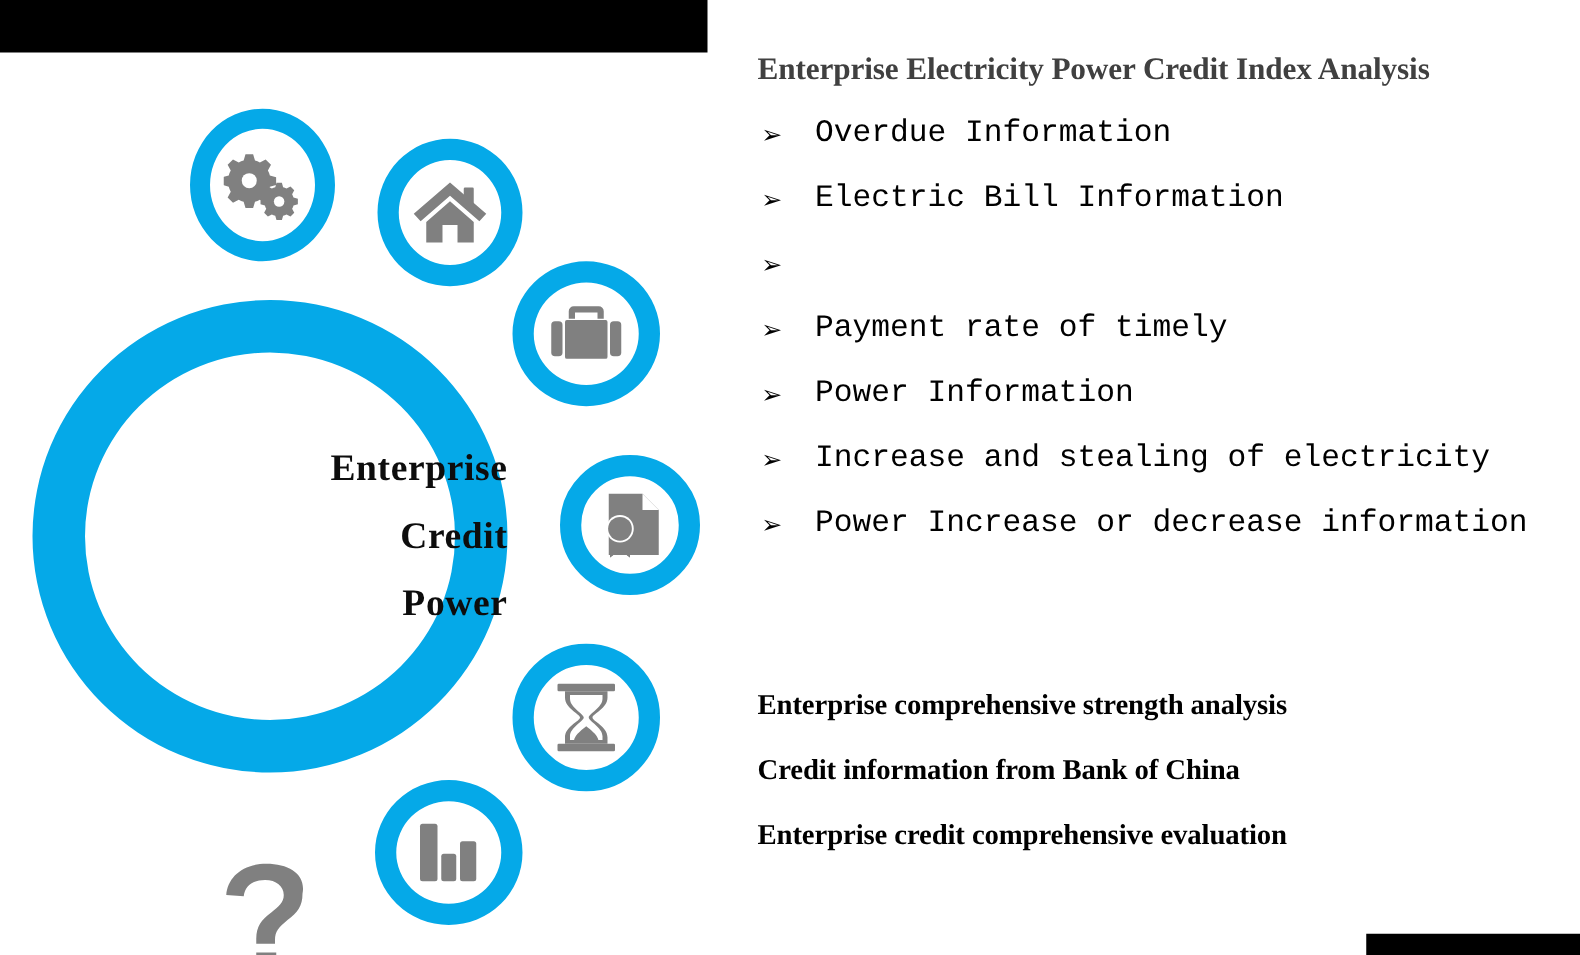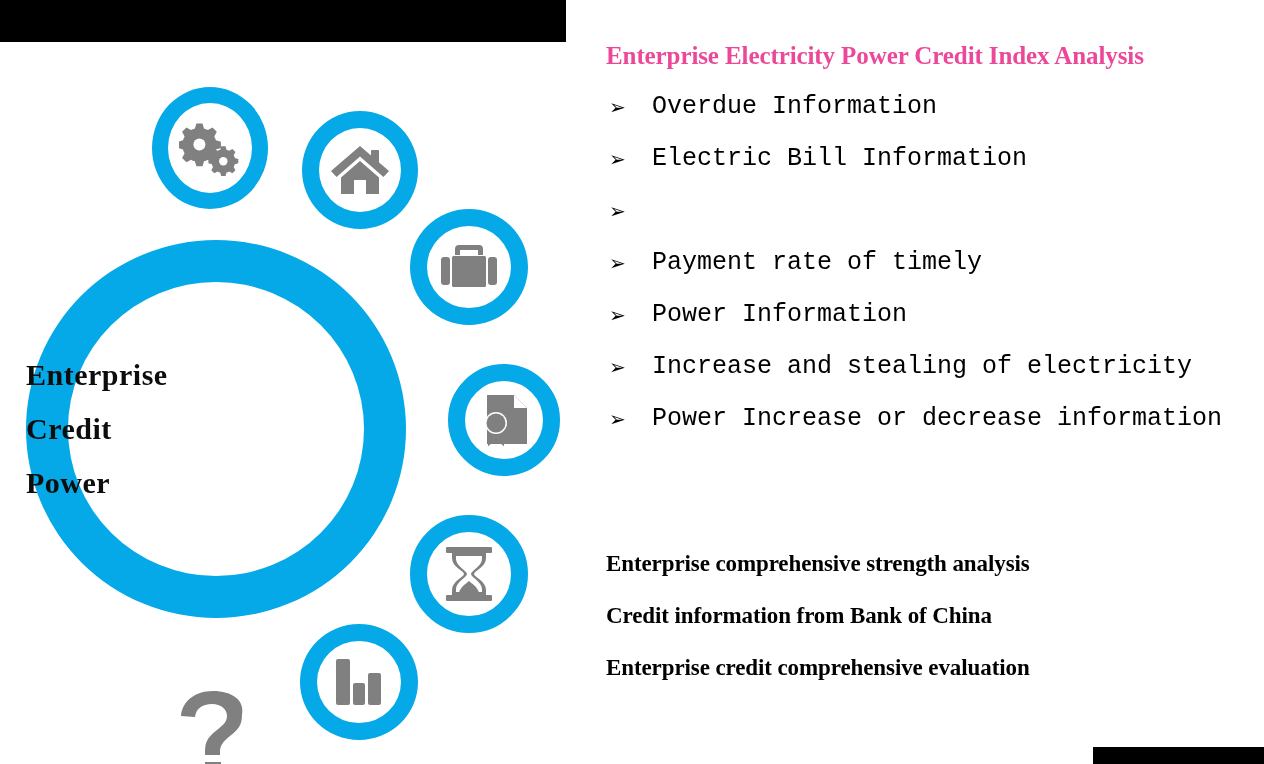--- a/index.html
+++ b/index.html
@@ -59,21 +59,21 @@
     background: #ffffff;
   }
   .main-ring-label {
     position: absolute;
     left: 26px;
     top: 198px;
     width: 380px;
     height: 378px;
     display: flex;
     flex-direction: column;
-    align-items: flex-start;
+    align-items: flex-end;
     justify-content: center;
     gap: 24px;
     box-sizing: border-box;
   }
   .main-ring-label span {
     font-family: "Liberation Serif", serif;
     font-weight: bold;
     font-size: 30px;
     color: #0d0d0d;
     line-height: 1;
@@ -117,21 +117,21 @@
     width: 660px;
     height: 722px;
   }
   .content-title {
     position: absolute;
     left: 2px;
     top: 0px;
     font-family: "Liberation Serif", serif;
     font-weight: bold;
     font-size: 25px;
-    color: #ec4899;
+    color: #404040;
     white-space: nowrap;
     letter-spacing: -0.1px;
   }
   .bullet-list {
     position: absolute;
     left: 0px;
     top: 50px;
     width: 660px;
     list-style: none;
     margin: 0;

